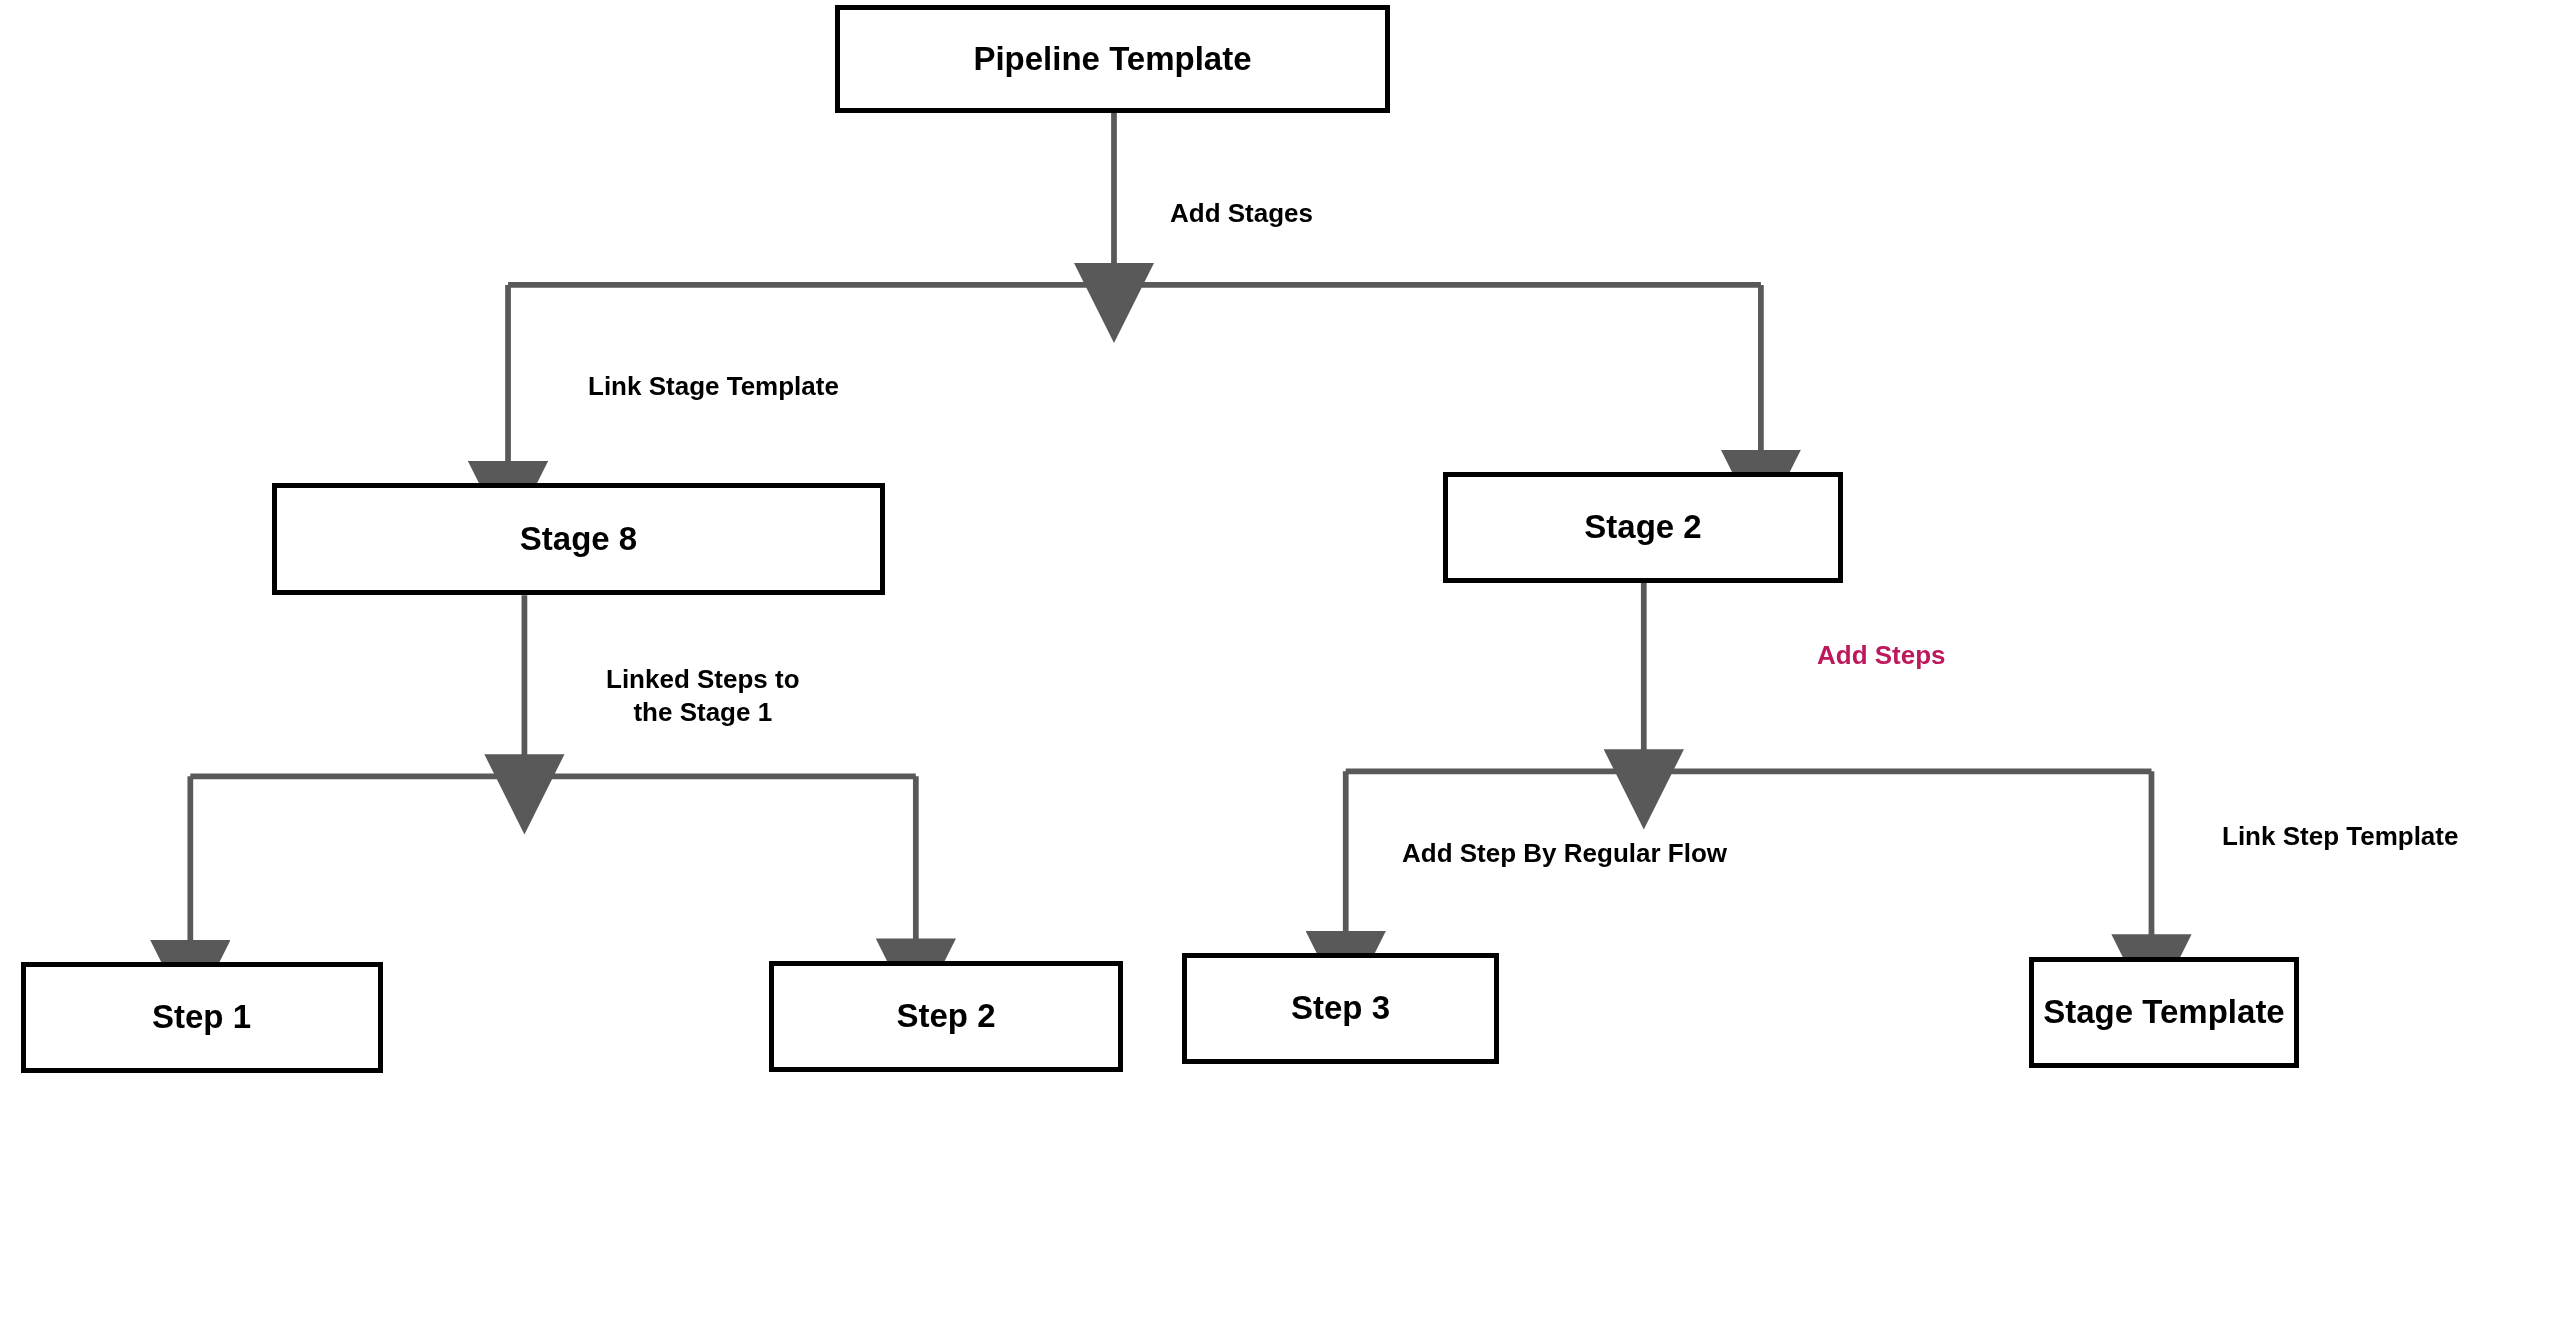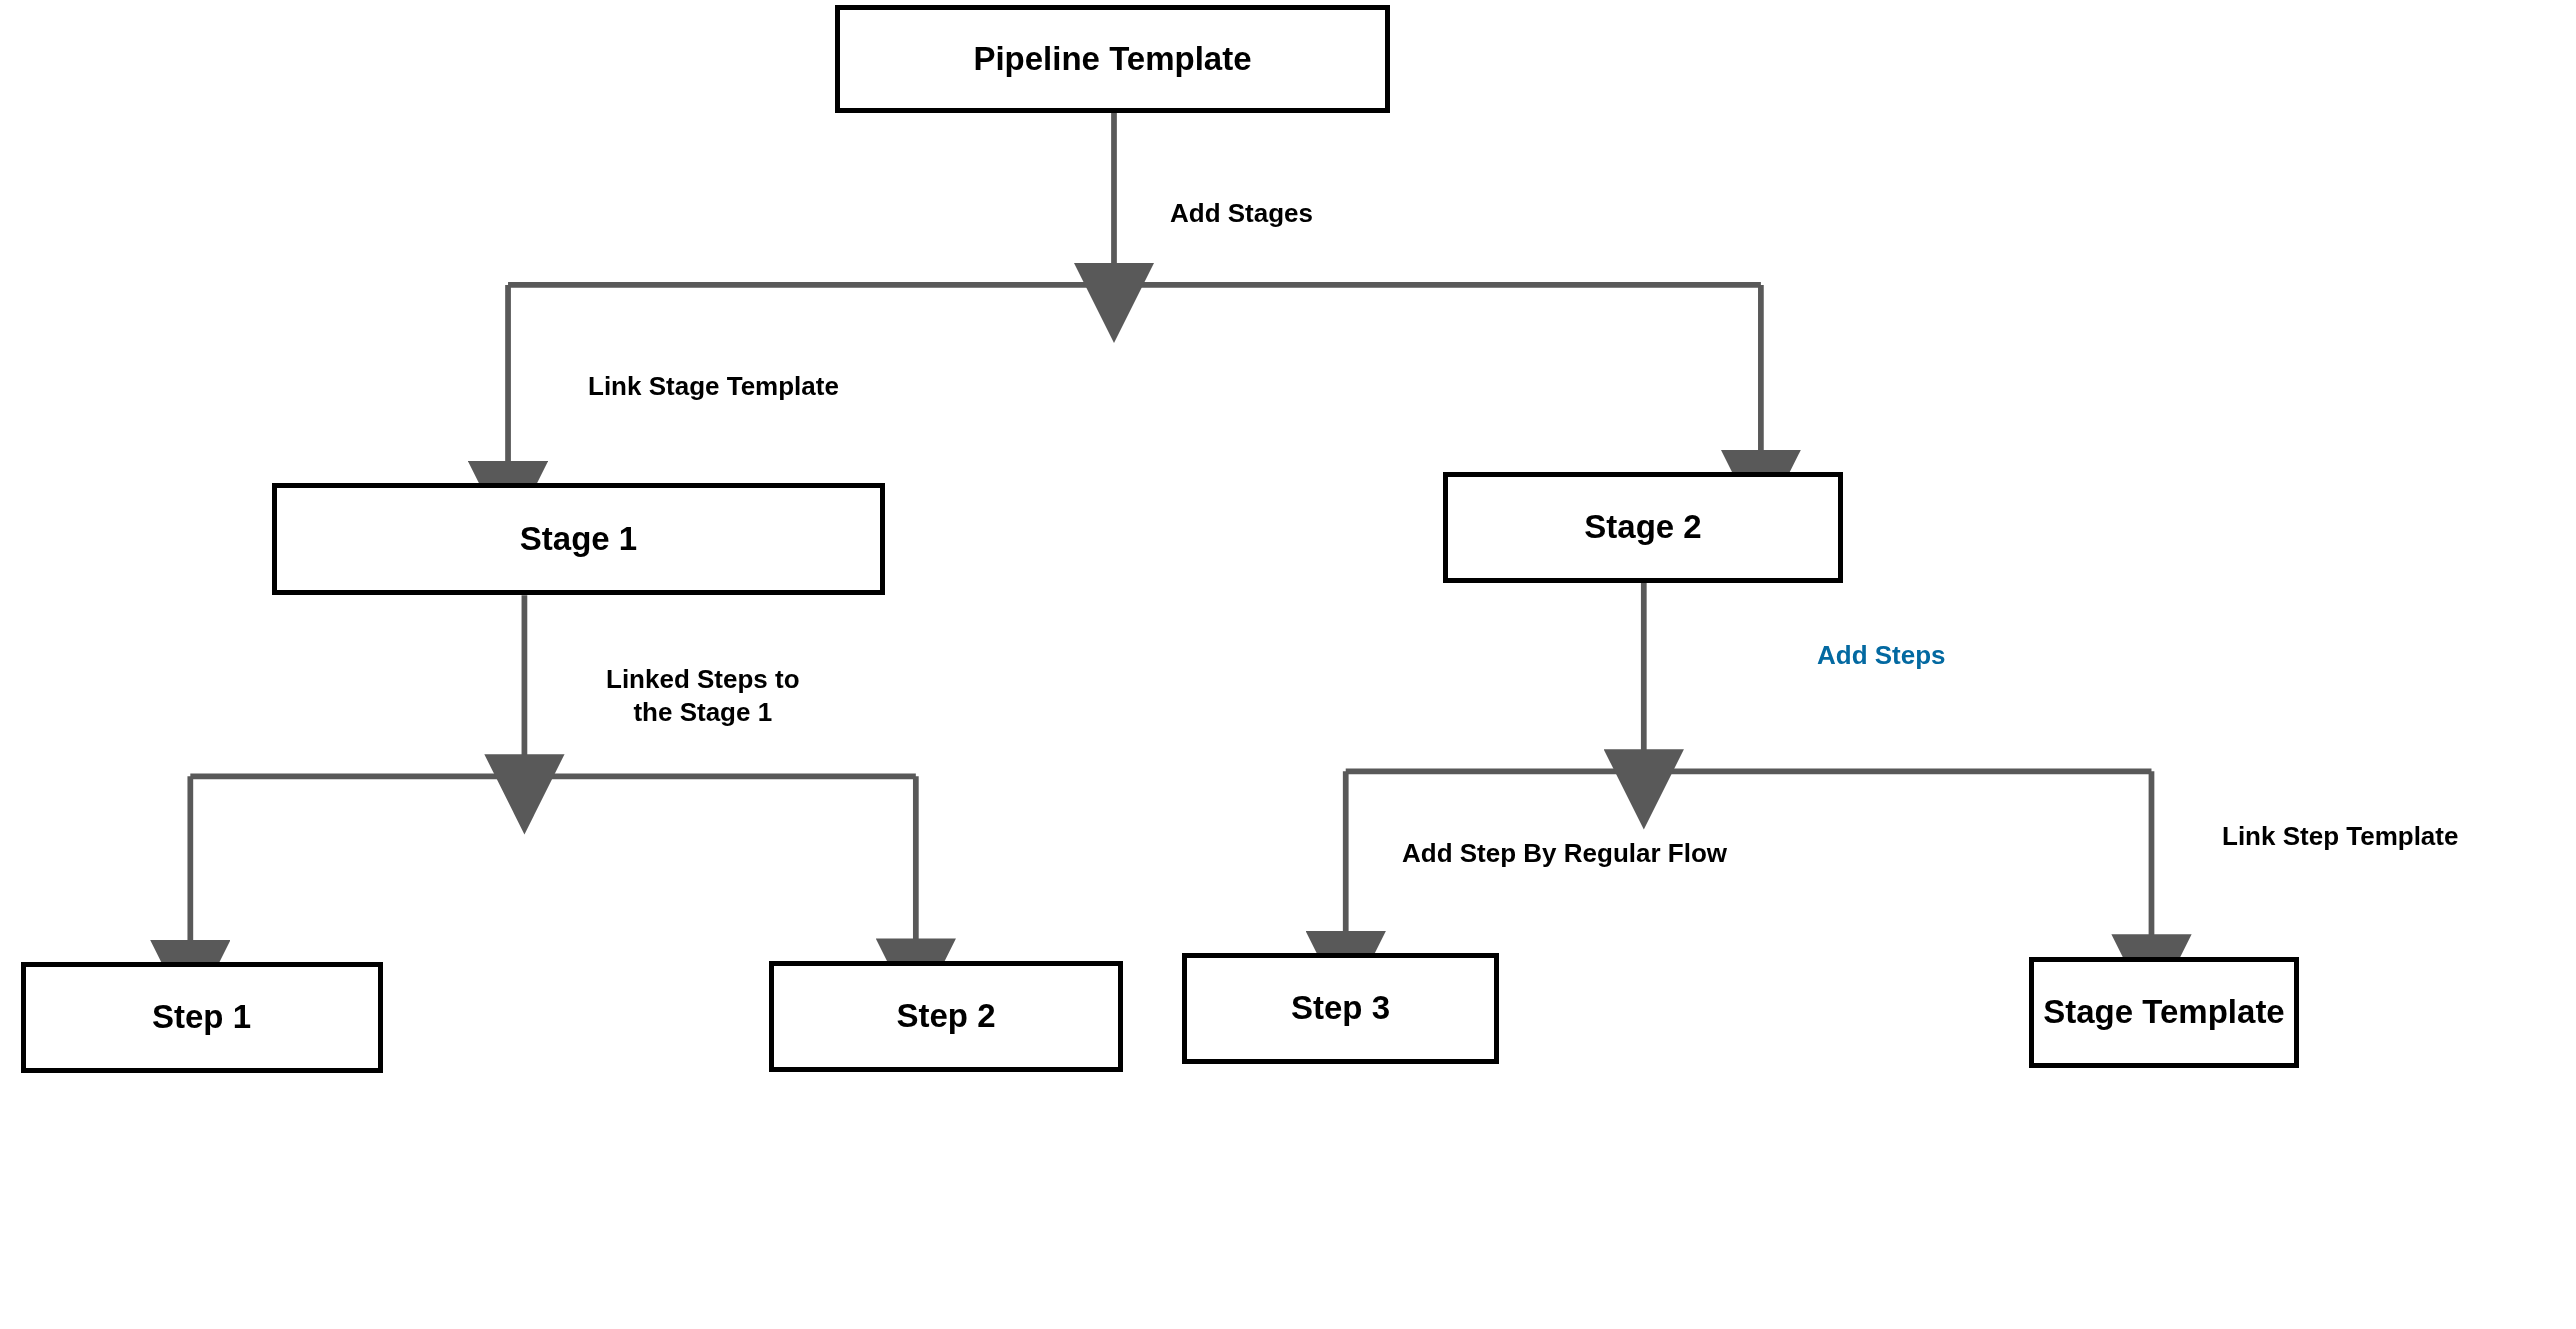--- a/index.html
+++ b/index.html
@@ -81,21 +81,21 @@
         <path d="M 1643 942 L 1643 1144" stroke="#595959" stroke-width="7" fill="none" marker-end="url(#ah)"></path>
         <path d="M 2627 942 L 2627 1148" stroke="#595959" stroke-width="7" fill="none" marker-end="url(#ah)"></path>
       </g>
   </svg>
 
   <div class="node" style="left: 835px; top: 4.9px; width: 555px; height: 108px; border-color: rgb(0, 0, 0); background: rgb(255, 255, 255);">
     <span class="node-label">Pipeline Template</span>
   </div>
 
   <div class="node" style="left: 272px; top: 483px; width: 613px; height: 112px; border-color: rgb(0, 0, 0); background: rgb(255, 255, 255);">
-    <span class="node-label">Stage 1</span>
+    <span class="node-label">Stage 8</span>
   </div>
 
   <div class="node" style="left: 1443px; top: 472px; width: 400px; height: 111px; border-color: rgb(0, 0, 0); background: rgb(255, 255, 255);">
     <span class="node-label">Stage 2</span>
   </div>
 
   <div class="node" style="left: 20.5px; top: 962px; width: 362px; height: 111px; border-color: rgb(0, 0, 0); background: rgb(255, 255, 255);">
     <span class="node-label">Step 1</span>
   </div>
 
@@ -108,18 +108,18 @@
   </div>
 
   <div class="node" style="left: 2029px; top: 957px; width: 270px; height: 111px; border-color: rgb(0, 0, 0); background: rgb(255, 255, 255);">
     <span class="node-label">Stage Template</span>
   </div>
 
   <div class="edge-label align-left" style="left: 1170px; top: 197px; color: rgb(0, 0, 0);">Add Stages</div>
   <div class="edge-label align-left" style="left: 588px; top: 370px; color: rgb(0, 0, 0);">Link Stage Template</div>
   <div class="edge-label align-center" style="left: 606px; top: 663px; color: rgb(0, 0, 0);">Linked Steps to
 the Stage 1</div>
-  <div class="edge-label align-left" style="left: 1817px; top: 639px; color: #0369a1;">Add Steps</div>
+  <div class="edge-label align-left" style="left: 1817px; top: 639px; color: #be185d;">Add Steps</div>
   <div class="edge-label align-left" style="left: 1402px; top: 837px; color: rgb(0, 0, 0);">Add Step By Regular Flow</div>
   <div class="edge-label align-left" style="left: 2222px; top: 820px; color: rgb(0, 0, 0);">Link Step Template</div>
 
 </div>
 
 
 </body></html>

